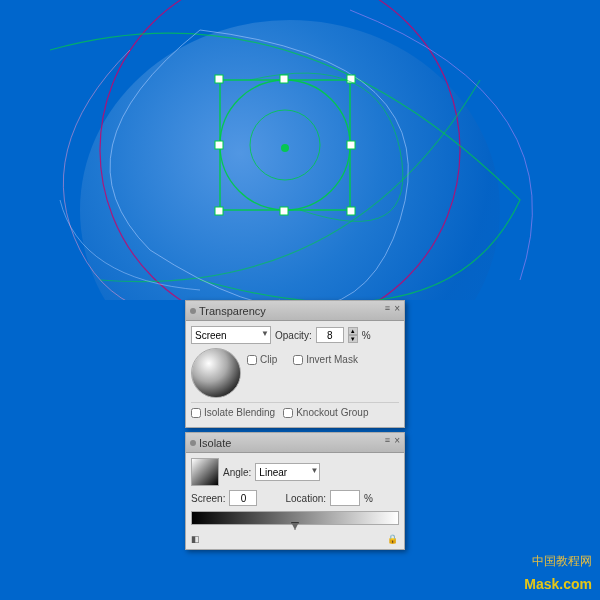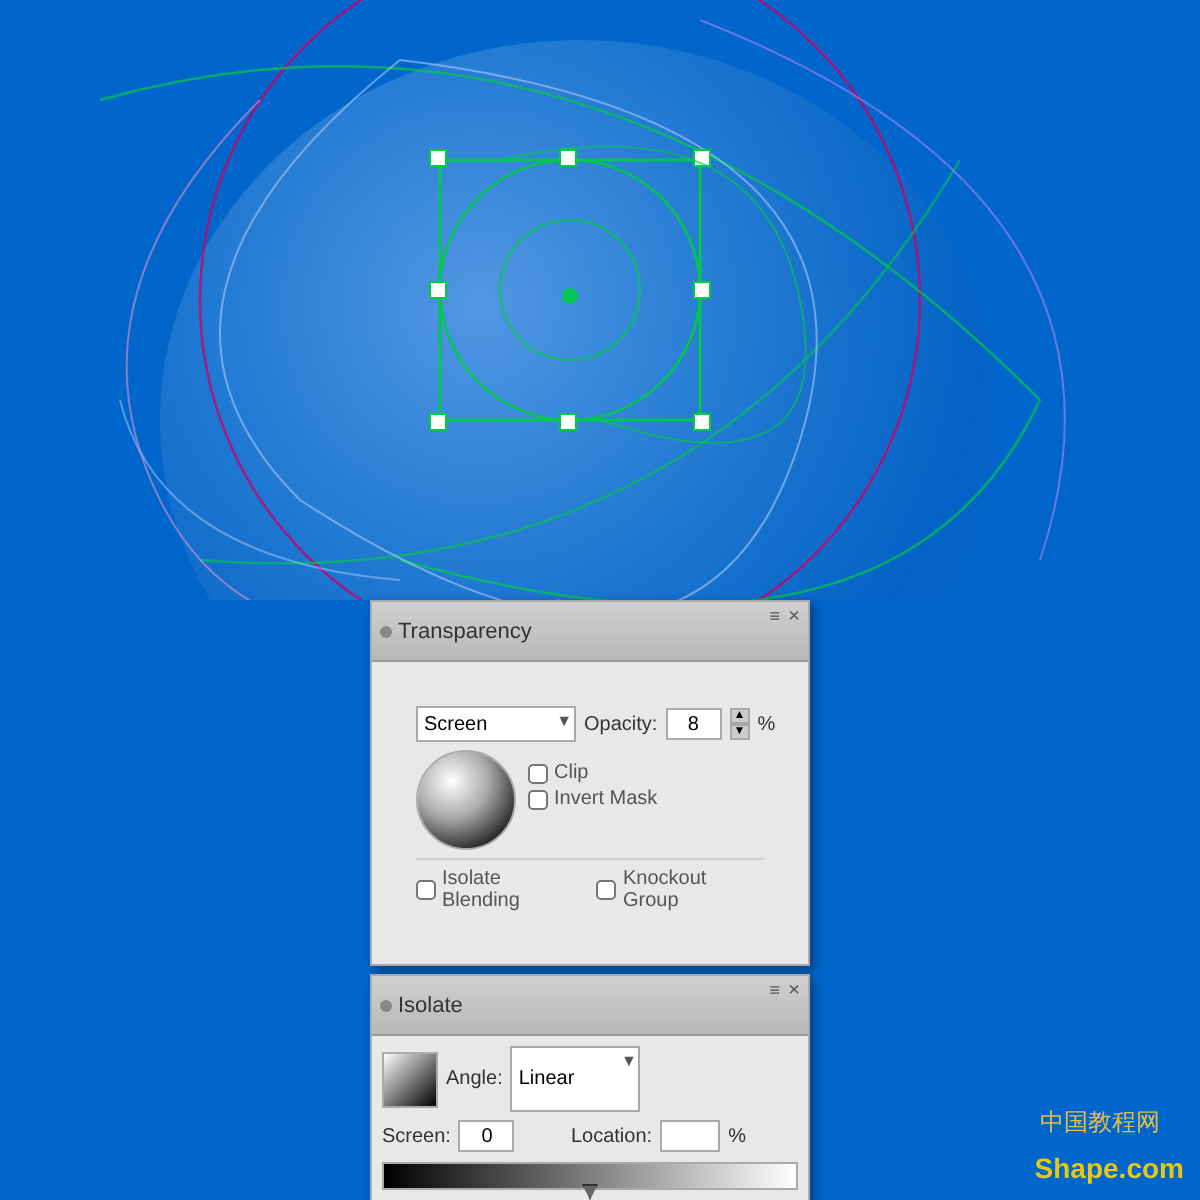--- a/index.html
+++ b/index.html
@@ -55,21 +55,21 @@
     
     .panel {
       background: #e8e8e8;
       border: 1px solid #aaa;
       box-shadow: 2px 2px 5px rgba(0,0,0,0.4);
     }
 
     .panel-header {
       background: linear-gradient(to bottom, #d0d0d0, #b8b8b8);
       border-bottom: 1px solid #999;
-      height: 30px;
+      height: 20px;
       display: flex;
       align-items: center;
       padding: 0 4px;
       gap: 3px;
       position: relative;
     }
 
     .panel-header-dot {
       width: 6px; height: 6px;
       border-radius: 50%;
@@ -95,21 +95,21 @@
     .panel-menu {
       position: absolute;
       right: 14px;
       top: 2px;
       font-size: 9px;
       color: #555;
     }
 
     
     .transparency-content {
-      padding: 22px;
+      padding: 5px;
       border-radius: 16px;
     }
 
     .row {
       display: flex;
       align-items: center;
       margin-bottom: 4px;
       gap: 4px;
     }
 
@@ -196,22 +196,22 @@
 
     .thumbnail-circle {
       width: 100%;
       height: 100%;
       background: radial-gradient(circle at 35% 30%, #fff 0%, #aaa 40%, #333 75%, #000 100%);
       border-radius: 50%;
     }
 
     .clip-options {
       display: flex;
-      flex-direction: column;
-      gap: 2px;
+      flex-direction: row;
+      gap: 16px;
       padding-top: 6px;
     }
 
     .checkbox-row {
       display: flex;
       align-items: center;
       gap: 3px;
     }
 
     .checkbox-row input[type=checkbox] {
@@ -250,21 +250,21 @@
       flex-shrink: 0;
     }
 
     .type-select-wrapper {
       position: relative;
       display: inline-block;
     }
 
     .type-select {
       width: 65px;
-      height: 33px;
+      height: 18px;
       font-size: 10px;
       background: white;
       border: 1px solid #aaa;
       appearance: none;
       padding: 1px 3px;
     }
 
     .angle-input {
       width: 28px;
       height: 16px;
@@ -456,18 +456,18 @@
         </div>
       </div>
       <div class="gradient-bar-icons">
         <span class="bar-icon">◧</span>
         <span class="bar-icon">🔒</span>
       </div>
     </div>
   </div>
 </div>
 
-<div style="position:absolute; bottom:30px; right:20px;">
+<div style="position:absolute; bottom:30px; right:8px;">
   <span style="color:rgba(255,200,50,0.9); font-size:12px; font-family:Arial;">中国教程网</span>
 </div>
 <div style="position:absolute; bottom:8px; right:8px;">
-  <span style="color:rgba(255,210,0,0.9); font-size:14px; font-weight:bold; font-family:Arial;">Shape.com</span>
+  <span style="color:rgba(255,210,0,0.9); font-size:14px; font-weight:bold; font-family:Arial;">Mask.com</span>
 </div>
 
 </body></html>

